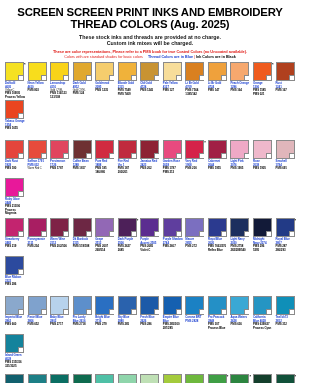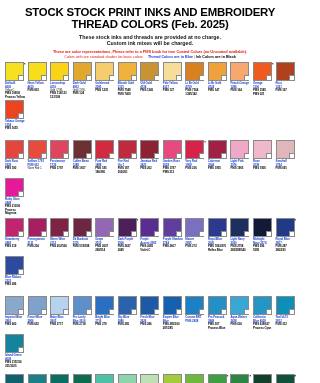--- a/index.html
+++ b/index.html
@@ -36,22 +36,22 @@
   .cpms{font-size:2.9px;line-height:3.2px;font-weight:bold;color:#000;
         letter-spacing:-0.08px;padding-left:1px;}
   .csub{font-size:2.6px;line-height:3.0px;color:#222;padding-left:1px;letter-spacing:-0.08px;}
 </style>
 </head>
 <body>
 
 <div id="page">
 
   <div class="title">
-    <div>STOCK STOCK PRINT INKS AND EMBROIDERY</div>
-    <div>THREAD COLORS (Feb. 2025)</div>
+    <div>SCREEN SCREEN PRINT INKS AND EMBROIDERY</div>
+    <div>THREAD COLORS (Aug. 2025)</div>
   </div>
 
   <div class="subtitle">
     <div>These stock inks and threads are provided at no charge.</div>
     <div>Custom ink mixes will be charged.</div>
   </div>
 
   <div class="notice">
     <div class="l1">These are color representations, Please refer to a PMS book for true Coated Colors (no Uncoated available).</div>
     <div class="l2">

